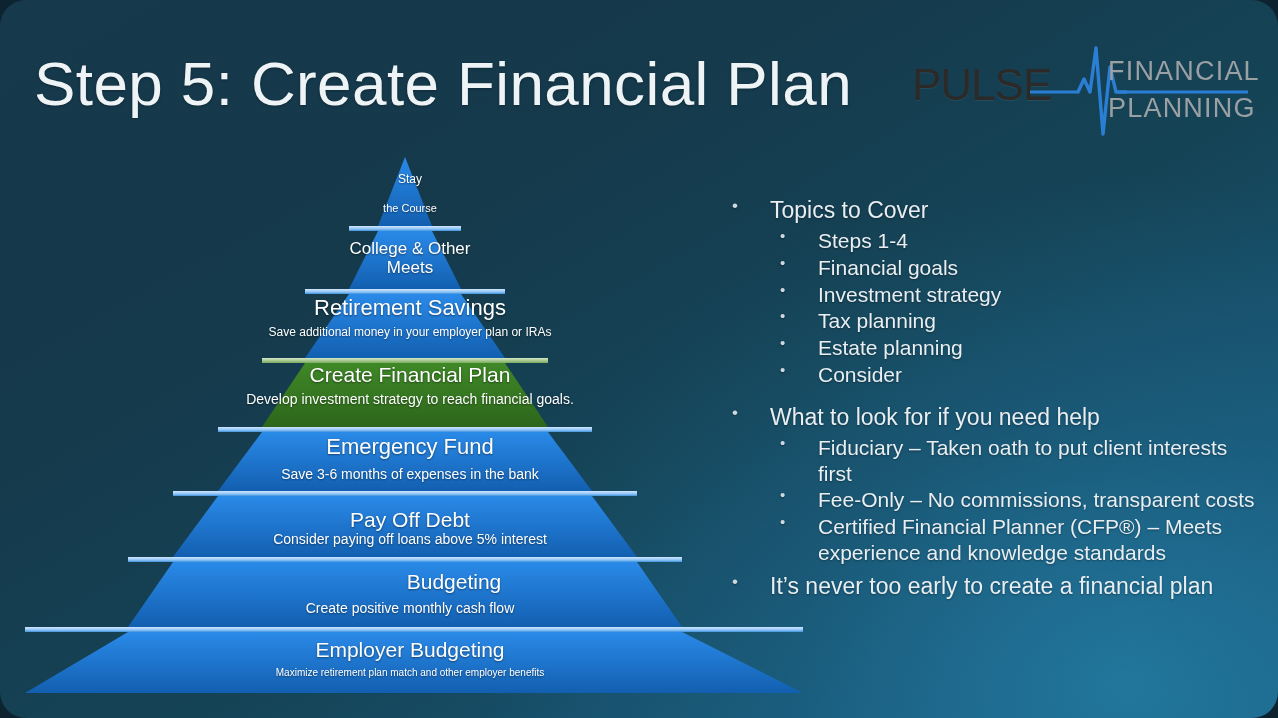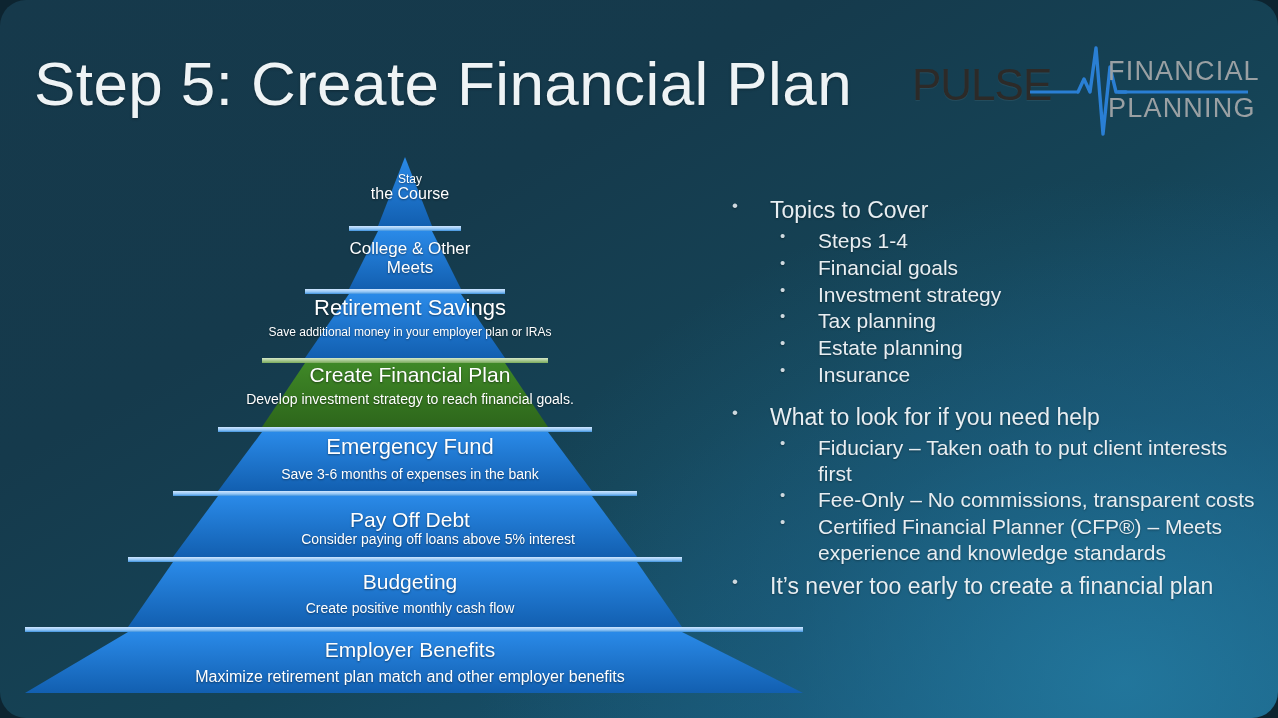--- a/index.html
+++ b/index.html
@@ -203,59 +203,59 @@
 
       <polygon points="173,562 637,562 682,627 128,627" fill="url(#gBlueV)"></polygon>
       <rect x="128" y="557" width="554" height="5" fill="url(#gEdge)"></rect>
 
       <polygon points="128,632 682,632 803,693 25,693" fill="url(#gBlueV)"></polygon>
       <rect x="25" y="627" width="778" height="5" fill="url(#gEdge)"></rect>
     </svg>
 
     
     <div class="tier-label tier-title" style="top:173px; font-size:12px;">Stay</div>
-    <div class="tier-label tier-title" style="top:185px; font-size:16px;">the Course</div>
+    <div class="tier-label tier-title" style="top:202px; font-size:11px;">the Course</div>
 
     
     <div class="tier-label tier-title" style="top:240px; font-size:17px;">College &amp; Other</div>
     <div class="tier-label tier-title" style="top:259px; font-size:17px;">Meets</div>
 
     
     <div class="tier-label tier-title" style="top:296px; font-size:22px;">Retirement Savings</div>
     <div class="tier-label tier-sub" style="top:325px; font-size:12px; padding:0 315px 0 0;">Save additional money in your employer plan or IRAs</div>
 
     
     <div class="tier-label tier-title" style="top:363px; font-size:21px;">Create Financial Plan</div>
     <div class="tier-label tier-sub" style="top:391px; font-size:14px; padding:0 280px 0 0;">Develop investment strategy to reach financial goals.</div>
 
     
     <div class="tier-label tier-title" style="top:435px; font-size:22px;">Emergency Fund</div>
     <div class="tier-label tier-sub" style="top:466px; font-size:14px;">Save 3-6 months of expenses in the bank</div>
 
     
     <div class="tier-label tier-title" style="top:508px; font-size:21px;">Pay Off Debt</div>
-    <div class="tier-label tier-sub" style="top:531px; font-size:14px;padding-left:28px;">Consider paying off loans above 5% interest</div>
-
-    
-    <div class="tier-label tier-title" style="top:570px; font-size:21px;">Budgeting</div>
+    <div class="tier-label tier-sub" style="top:531px; font-size:14px;">Consider paying off loans above 5% interest</div>
+
+    
+    <div class="tier-label tier-title" style="top:570px; font-size:21px;padding-left:44px;">Budgeting</div>
     <div class="tier-label tier-sub" style="top:600px; font-size:14px;">Create positive monthly cash flow</div>
 
     
-    <div class="tier-label tier-title" style="top:638px; font-size:21px;">Employer Benefits</div>
-    <div class="tier-label tier-sub" style="top:667px; font-size:16px;">Maximize retirement plan match and other employer benefits</div>
+    <div class="tier-label tier-title" style="top:638px; font-size:21px;">Employer Budgeting</div>
+    <div class="tier-label tier-sub" style="top:667px; font-size:10px;">Maximize retirement plan match and other employer benefits</div>
   </div>
 
   <div class="bullets">
     <div class="b1">Topics to Cover</div>
     <div class="b2">Steps 1-4</div>
     <div class="b2">Financial goals</div>
     <div class="b2">Investment strategy</div>
     <div class="b2">Tax planning</div>
     <div class="b2">Estate planning</div>
-    <div class="b2">Insurance</div>
+    <div class="b2">Consider</div>
 
     <div class="group-gap"></div>
 
     <div class="b1">What to look for if you need help</div>
     <div class="b2">Fiduciary – Taken oath to put client interests first</div>
     <div class="b2">Fee-Only – No commissions, transparent costs</div>
     <div class="b2">Certified Financial Planner (CFP®) – Meets experience and knowledge standards</div>
 
     <div class="small-gap"></div>
 

